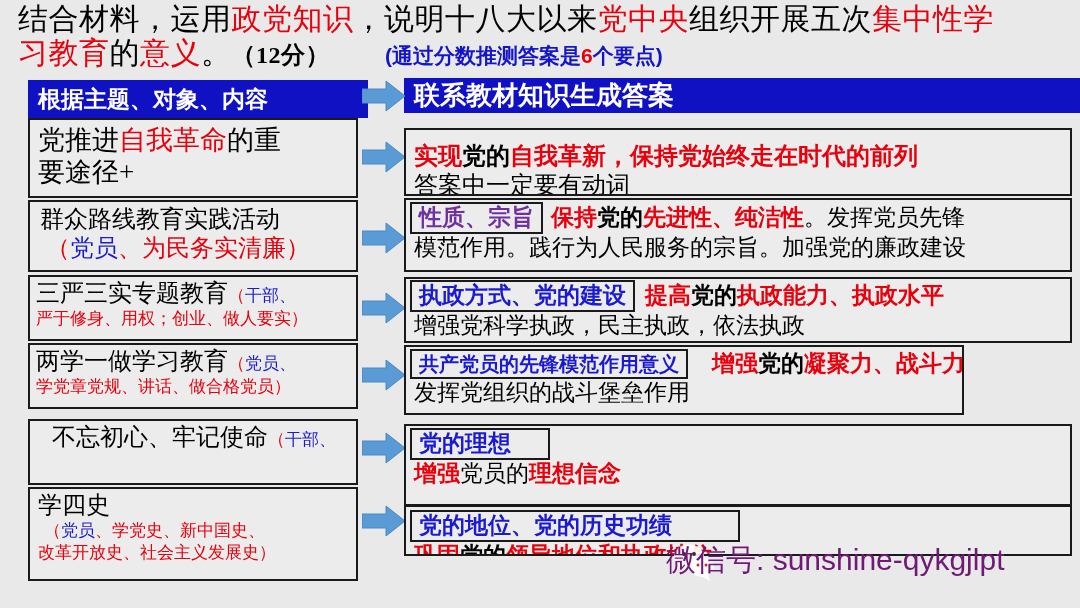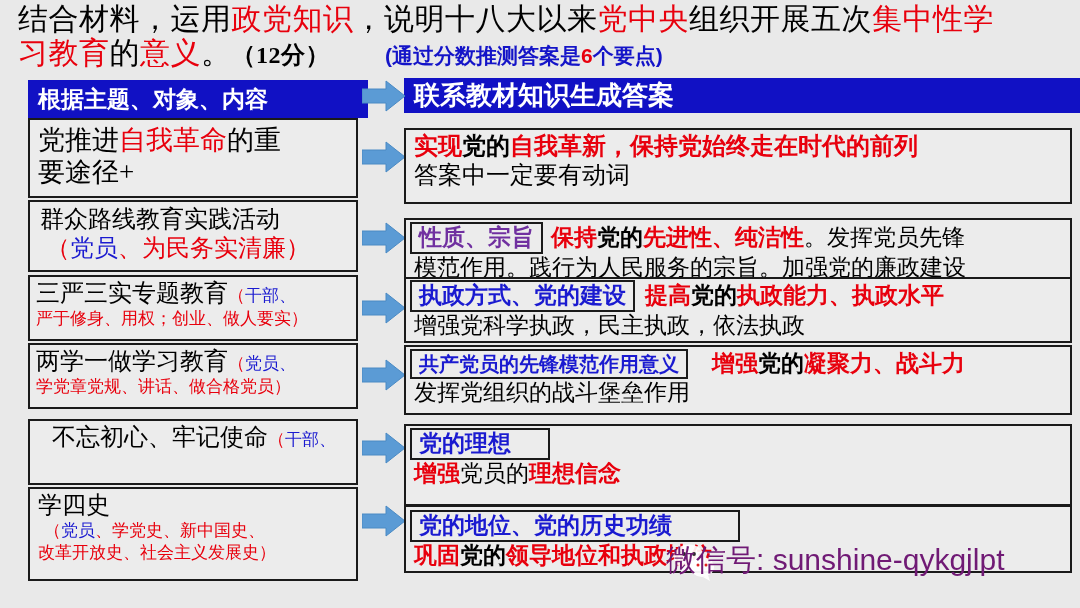--- a/index.html
+++ b/index.html
@@ -149,46 +149,46 @@
     <svg width="44" height="32" viewBox="0 0 44 32">
         <path d="M0 9 L24 9 L24 1 L43 16 L24 31 L24 23 L0 23 Z" fill="#5b9bd5" stroke="#4a8ac4" stroke-width="1"></path>
       </svg>
   </div>
   <div class="arrow" style="left:362px;top:505px;">
     <svg width="44" height="32" viewBox="0 0 44 32">
         <path d="M0 9 L24 9 L24 1 L43 16 L24 31 L24 23 L0 23 Z" fill="#5b9bd5" stroke="#4a8ac4" stroke-width="1"></path>
       </svg>
   </div>
 
-  <div class="box" style="left:404px;top:128px;width:668px;height:76px;padding:2px 0 0 8px;">
+  <div class="box" style="left:404px;top:128px;width:668px;height:68px;padding:12px 0 0 8px;">
     <div class="r-big ln"><span class="r bold">实现</span><span class="bold">党的</span><span class="r bold">自我革新，保持党始终走在时代的前列</span></div>
     <div class="r-big ln">答案中一定要有动词</div>
   </div>
 
-  <div class="box" style="left:404px;top:198px;width:668px;height:74px;padding:0 0 0 4px;margin-top:20px;">
+  <div class="box" style="left:404px;top:198px;width:668px;height:74px;padding:0 0 0 4px;">
     <div class="ln" style="margin-top:2px;"><span class="tag r-mid purple bold">性质、宗旨</span><span class="r-mid r bold" style="margin-left:8px;">保持</span><span class="r-mid bold">党的</span><span class="r-mid r bold">先进性、纯洁性</span><span class="r-mid">。发挥党员先锋</span></div>
     <div class="r-mid ln" style="padding-left:4px;">模范作用。践行为人民服务的宗旨。加强党的廉政建设</div>
   </div>
 
   <div class="box" style="left:404px;top:277px;width:668px;height:66px;padding:0 0 0 4px;">
     <div class="ln" style="margin-top:1px;"><span class="tag r-mid blue bold">执政方式、党的建设</span><span class="r-mid r bold" style="margin-left:10px;">提高</span><span class="r-mid bold">党的</span><span class="r-mid r bold">执政能力、执政水平</span></div>
     <div class="r-mid ln" style="padding-left:4px;">增强党科学执政，民主执政，依法执政</div>
   </div>
 
-  <div class="box" style="left:404px;top:345px;width:668px;height:70px;padding:0 0 0 4px;">
+  <div class="box" style="left:404px;top:345px;width:560px;height:70px;padding:0 0 0 4px;">
     <div class="ln" style="margin-top:2px;"><span class="tag blue bold" style="font-size:20px;line-height:26px;">共产党员的先锋模范作用意义</span><span class="r-mid r bold" style="margin-left:24px;">增强</span><span class="r-mid bold">党的</span><span class="r-mid r bold">凝聚力、战斗力</span></div>
     <div class="r-mid ln" style="padding-left:4px;">发挥党组织的战斗堡垒作用</div>
   </div>
 
   <div class="box" style="left:404px;top:424px;width:668px;height:82px;padding:0 0 0 4px;">
     <div class="ln" style="margin-top:2px;"><span class="tag r-mid blue bold" style="min-width:140px;">党的理想</span></div>
     <div class="r-mid ln" style="padding-left:4px;"><span class="r bold">增强</span><span>党员的</span><span class="r bold">理想信念</span></div>
   </div>
 
-  <div class="box" style="left:404px;top:505px;width:668px;height:68px;padding:0 10px 0 4px;">
+  <div class="box" style="left:404px;top:505px;width:668px;height:51px;padding:0 10px 0 4px;">
     <div class="ln" style="margin-top:3px;"><span class="tag r-mid blue bold" style="min-width:330px;">党的地位、党的历史功绩</span></div>
     <div class="r-mid ln" style="padding-left:4px;"><span class="r bold">巩固</span><span class="bold">党的</span><span class="r bold">领导地位和执政地位</span></div>
   </div>
 
   <svg class="wm-logo" viewBox="0 0 46 40">
     <ellipse cx="17" cy="15" rx="15" ry="12.5" fill="#ffffff" opacity="0.9"></ellipse>
     <path d="M10 25 L8 33 L15.5 28 Z" fill="#ffffff" opacity="0.9"></path>
     <circle cx="12" cy="12" r="1.9" fill="#2b2b2b"></circle>
     <circle cx="22" cy="12" r="1.9" fill="#2b2b2b"></circle>
     <ellipse cx="30" cy="25" rx="12" ry="10" fill="#ffffff" opacity="0.95"></ellipse>

